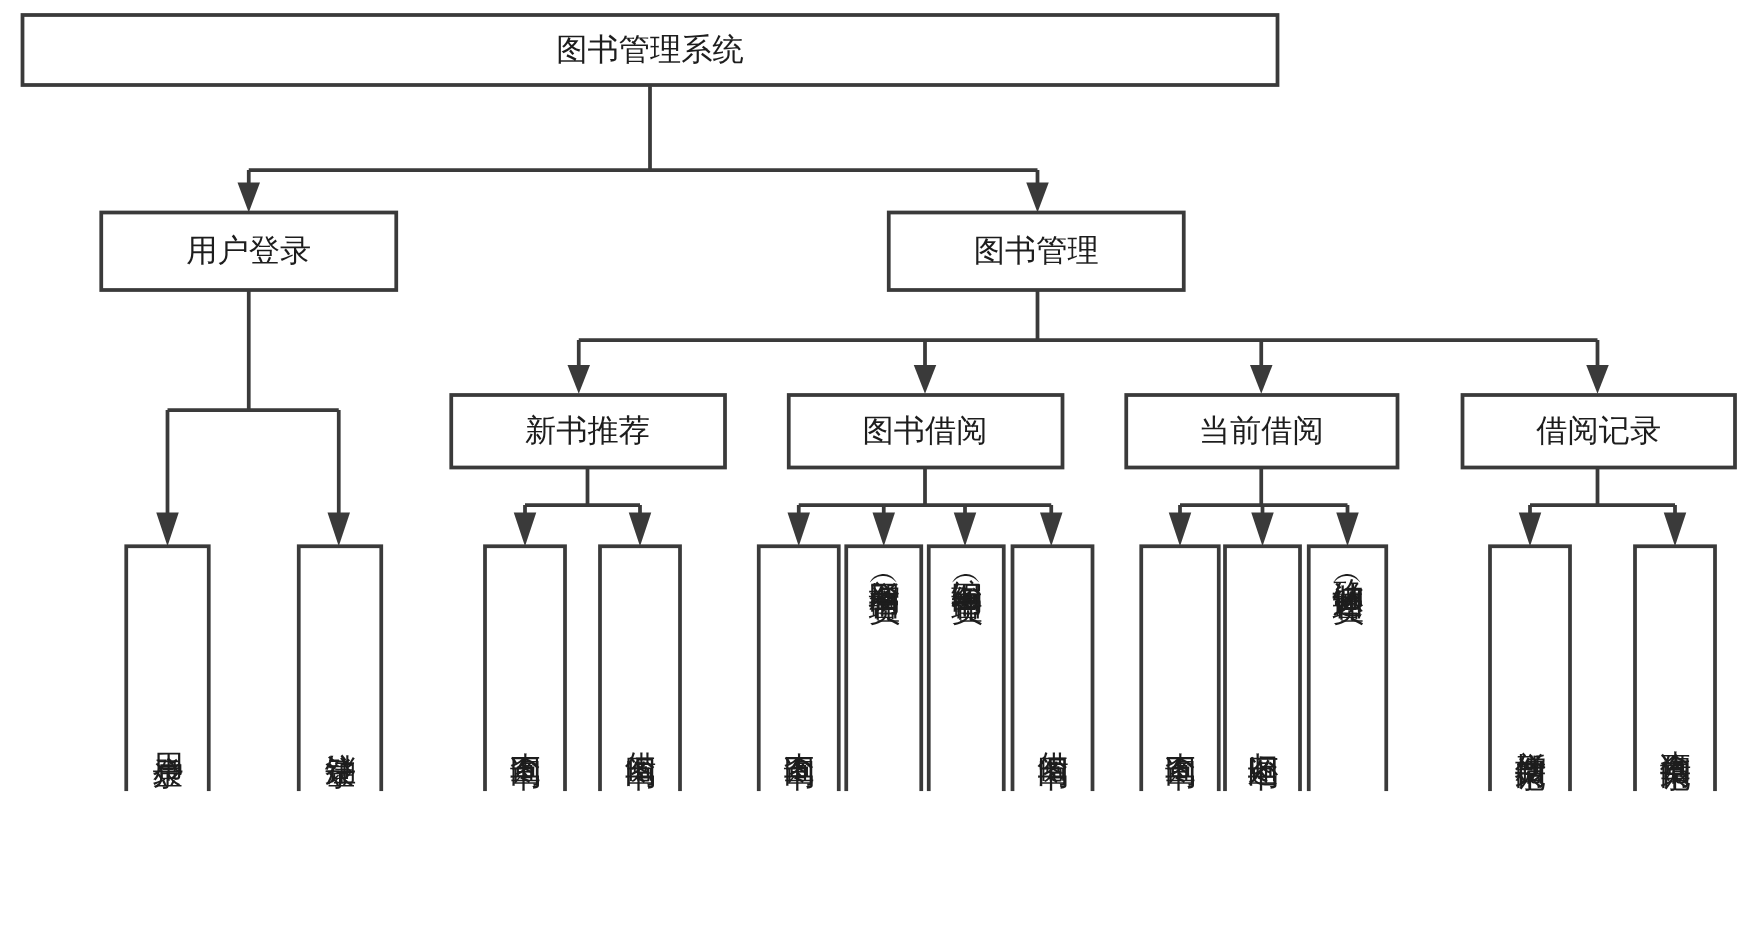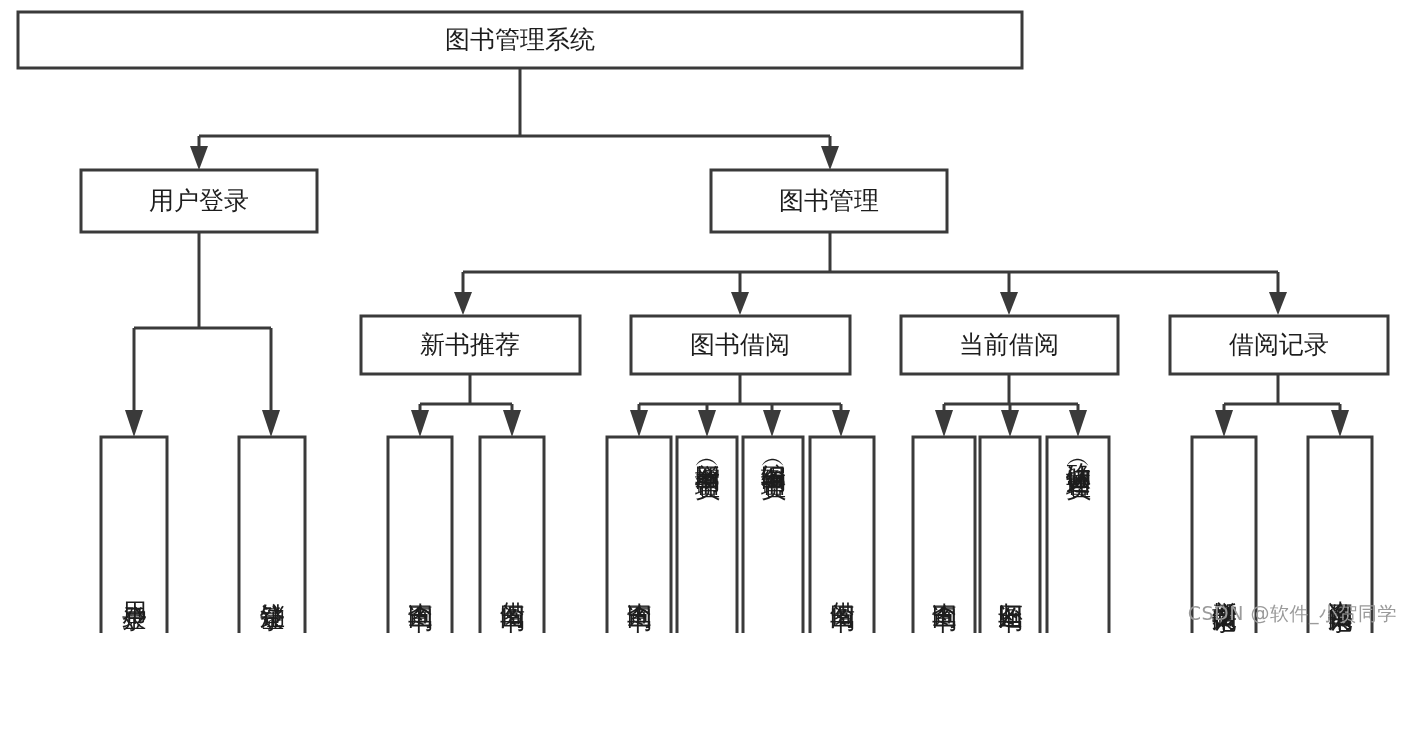--- a/index.html
+++ b/index.html
@@ -233,14 +233,13 @@
     <span class="vlabel">确认归还（管理员）</span>
   </div>
 
   <div class="vlabel-wrap centered" style="left:1192px; top:437px; width:64px; height:298px;">
     <span class="vlabel">新增借阅记录</span>
   </div>
   <div class="vlabel-wrap centered" style="left:1308px; top:437px; width:64px; height:298px;">
     <span class="vlabel">查询借阅记录</span>
   </div>
 
-  <div id="watermark">CSDN @软件_小贺同学</div>
 </div>
 
 </body></html>

